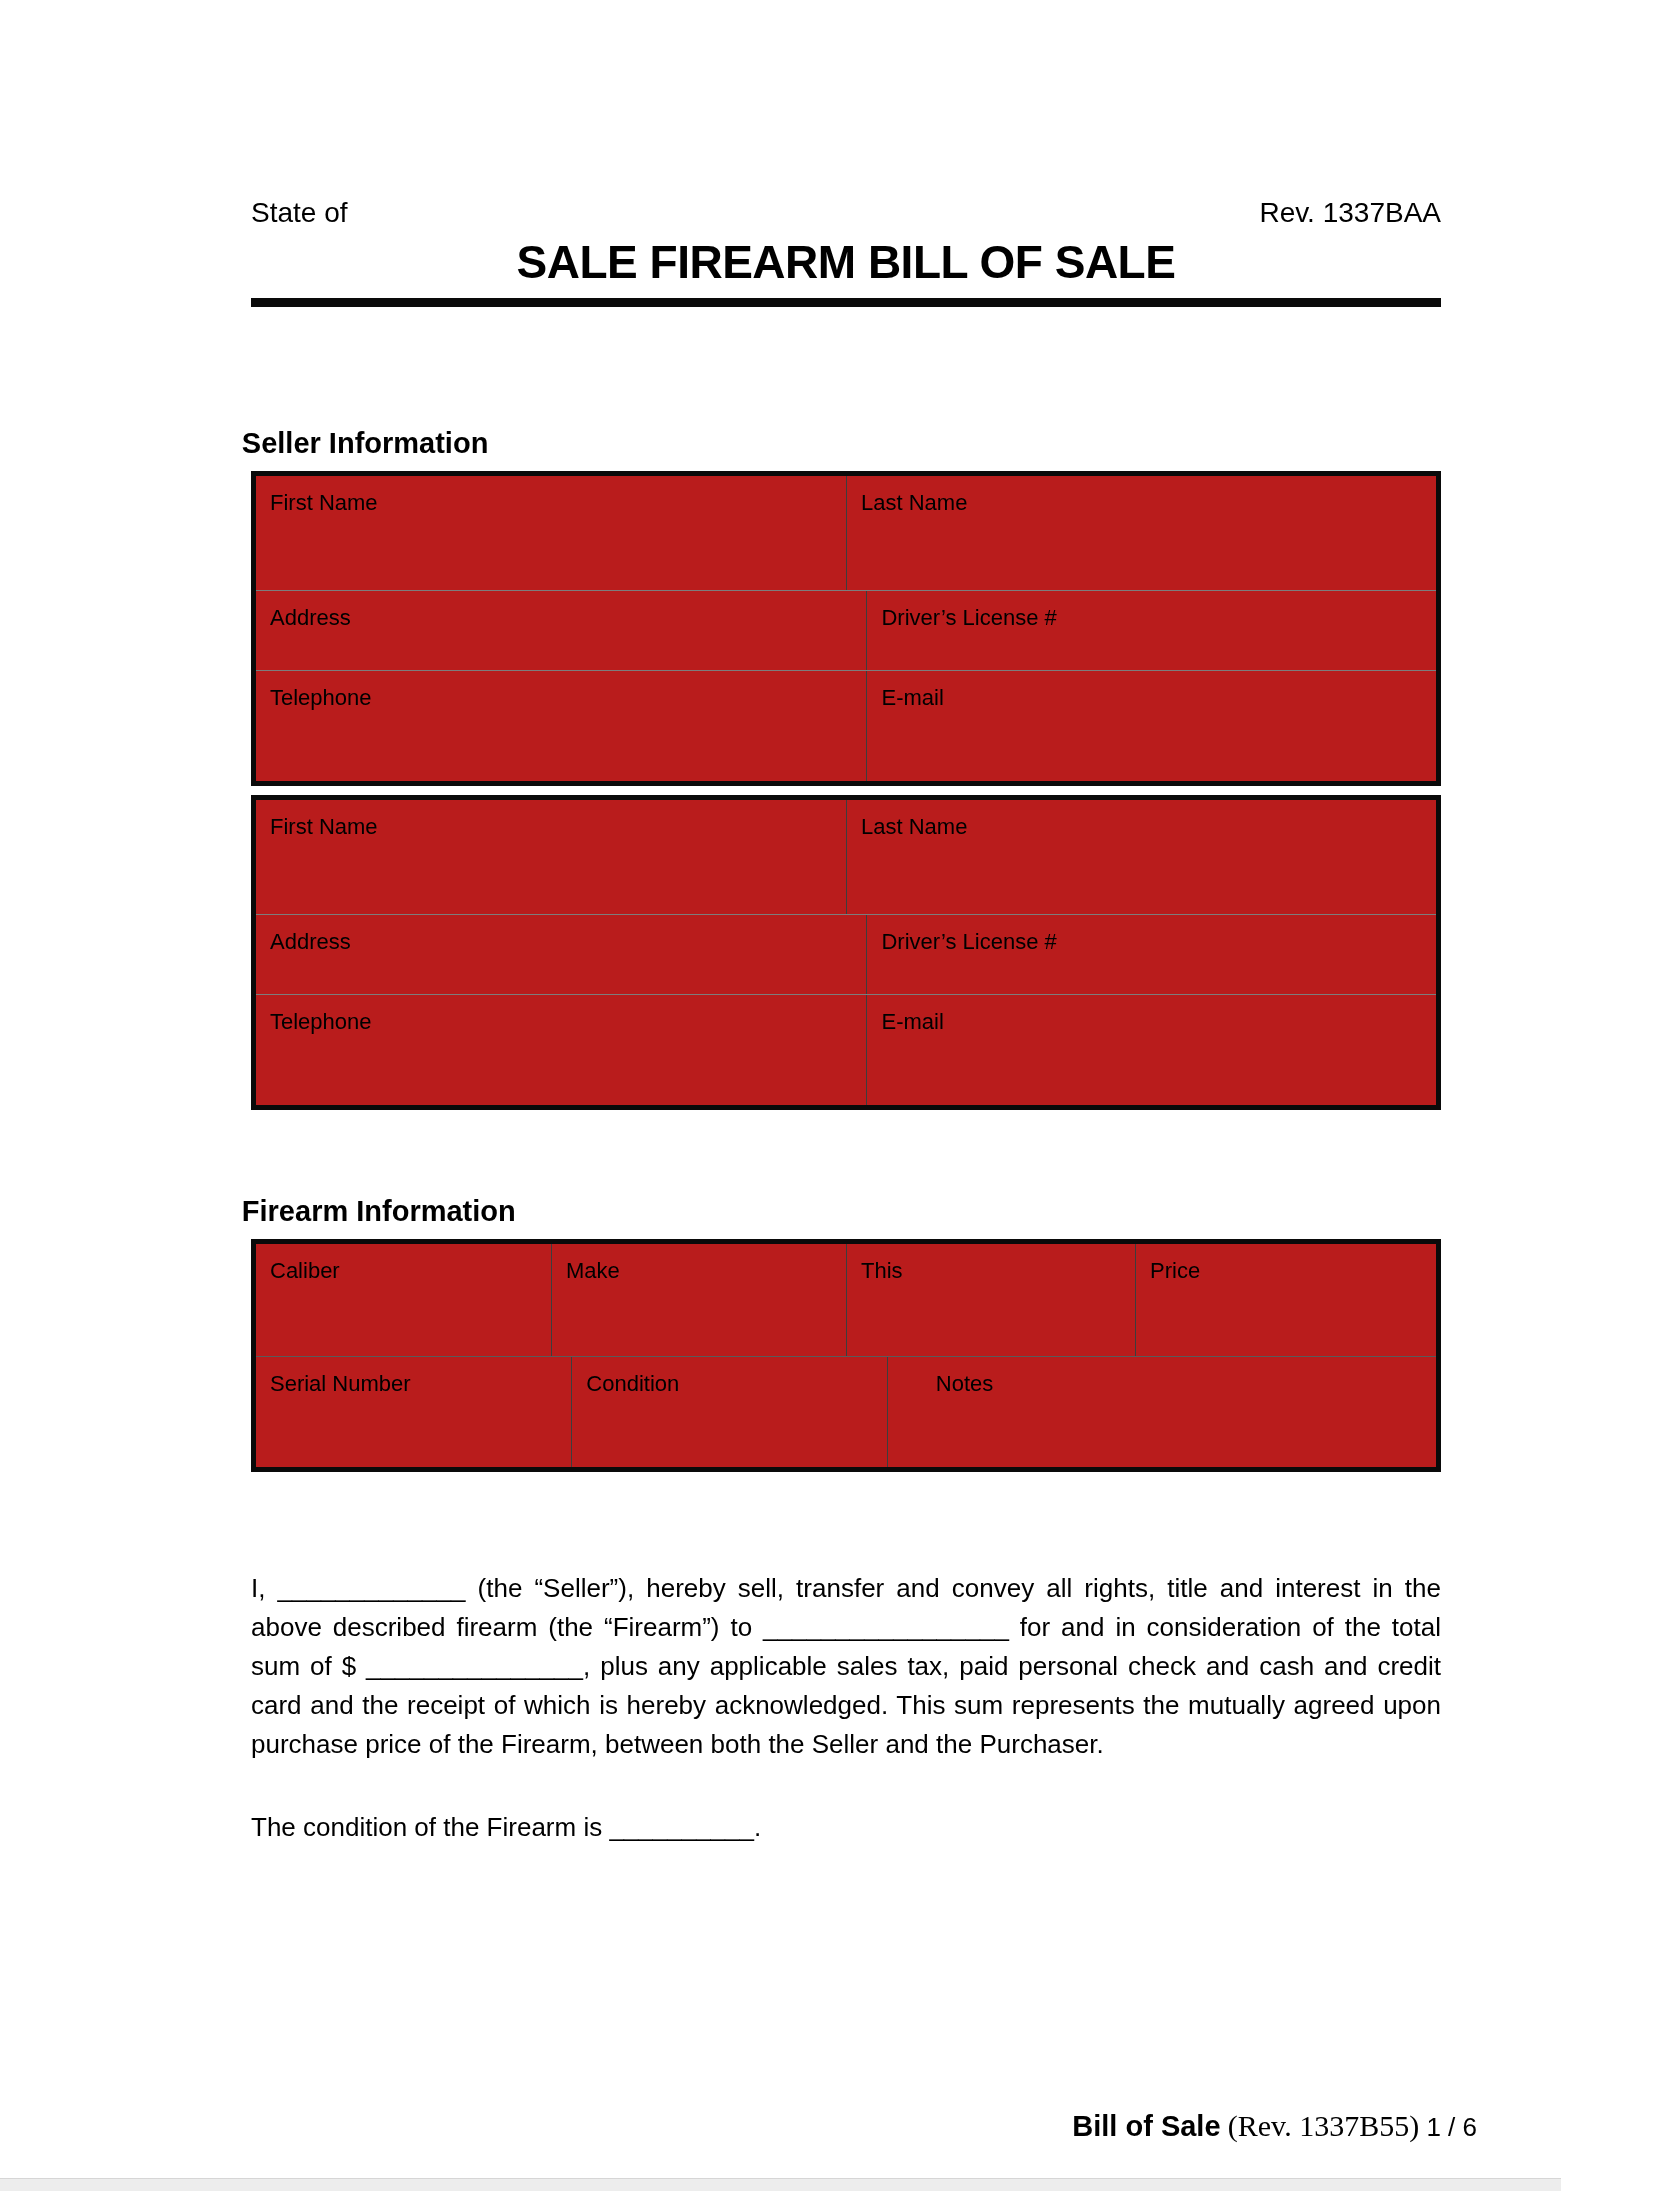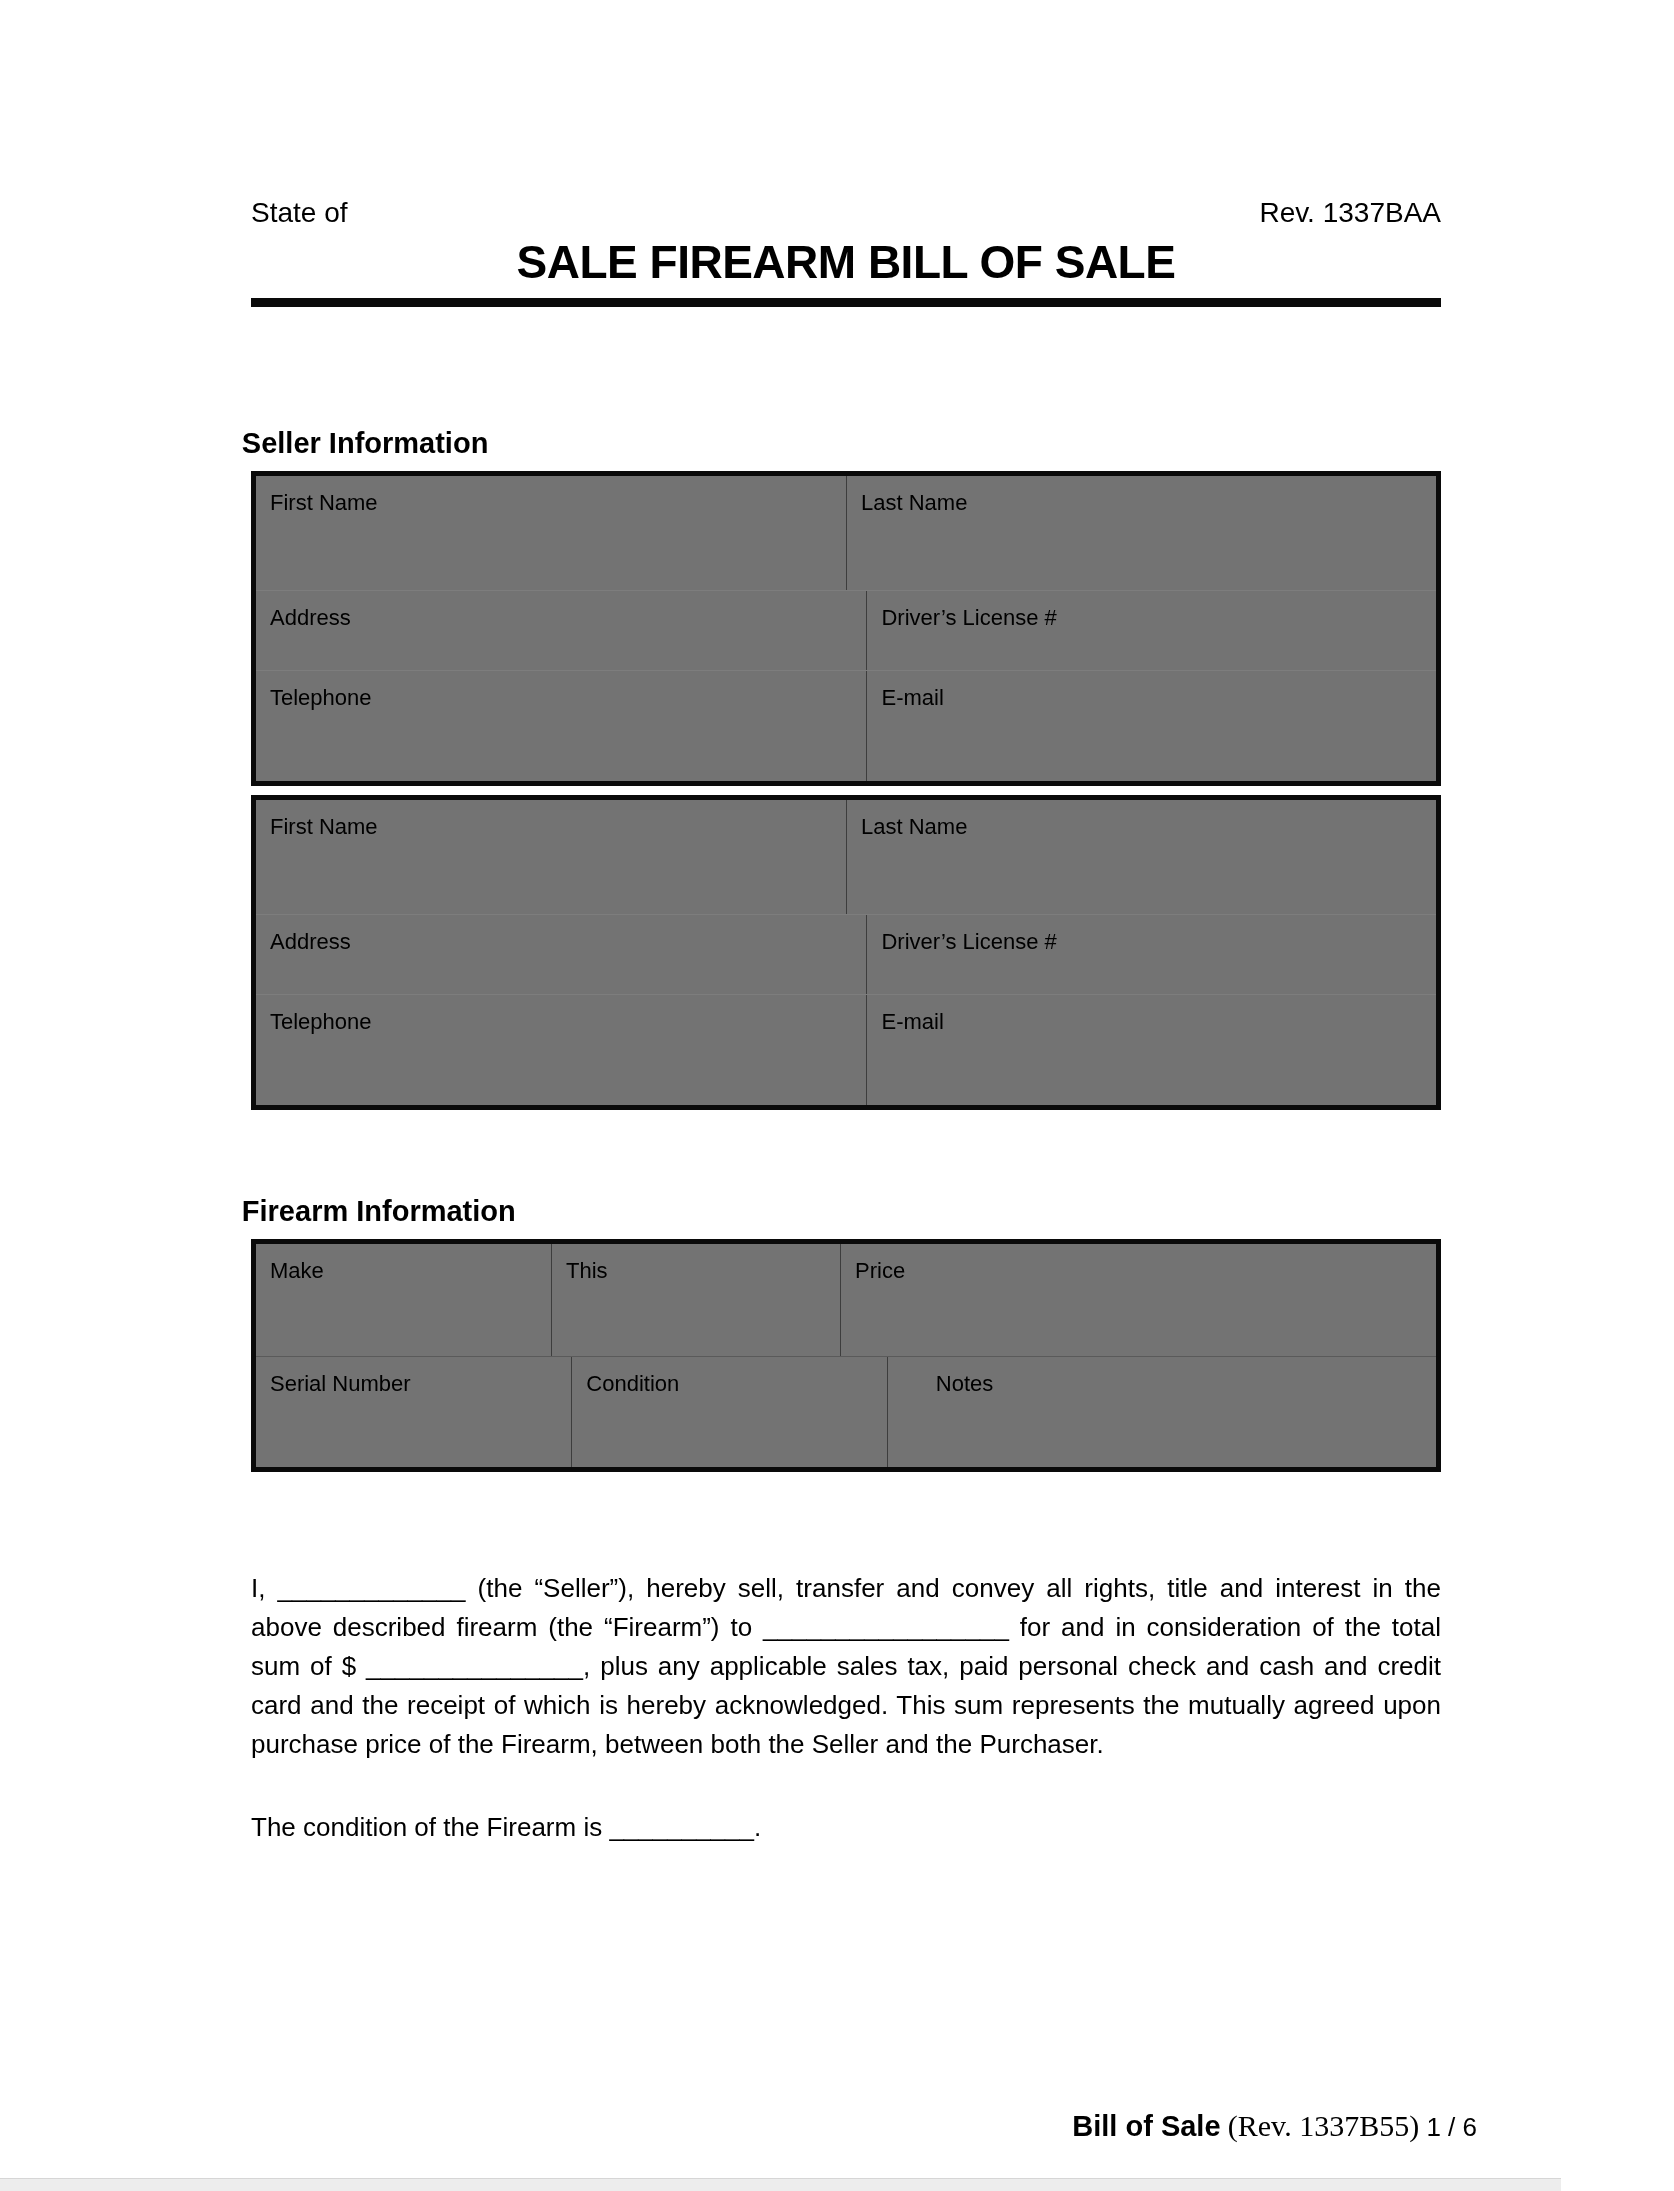--- a/index.html
+++ b/index.html
@@ -45,21 +45,21 @@
     line-height:37px;
     font-weight:bold;
     margin-left:-9.2px;
   }
   .h-seller{margin-top:118px;}
   .h-purchaser{margin-top:88px;}
   .h-firearm{margin-top:83px;}
   .info-table{
     margin-top:9.2px;
     border:5.5px solid #0a0a0a;
-    background:#737373;
+    background:#b91c1c;
   }
   .t-row{display:flex;}
   .t-row + .t-row{border-top:1.8px solid #7d7d7d;gap:41px;}
   .cell{
     box-sizing:border-box;
     padding:13px 14px;
     font-size:22px;
     line-height:28px;
   }
   .cell + .cell{border-left:1.8px solid #3d3d3d;}
@@ -161,20 +161,21 @@
       </div>
       <div class="t-row">
         <div class="cell r3">Telephone</div>
         <div class="cell r3">E-mail</div>
       </div>
     </div>
 
     <div class="section-heading h-firearm">Firearm Information</div>
     <div class="info-table f-table">
       <div class="t-row r1">
+        <div class="cell c1">Caliber</div>
         <div class="cell c2">Make</div>
         <div class="cell c3">This</div>
         <div class="cell c4">Price</div>
       </div>
       <div class="t-row r2">
         <div class="cell c1">Serial Number</div>
         <div class="cell c2">Condition</div>
         <div class="cell c3">Notes</div>
       </div>
     </div>

